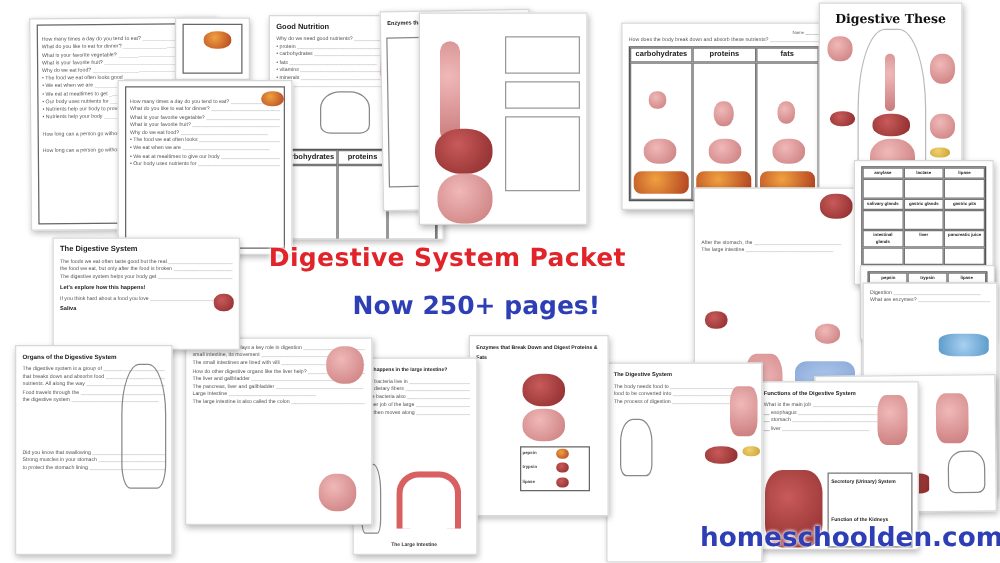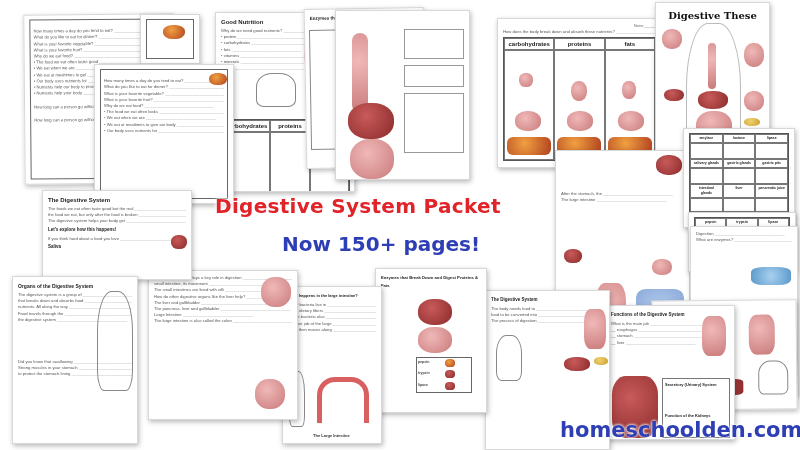--- a/index.html
+++ b/index.html
@@ -316,14 +316,14 @@
   <div class="line">nutrients. All along the way</div>
   <div class="line">Food travels through the</div>
   <div class="line">the digestive system</div>
   <div class="line" style="margin-top:36px;">Did you know that swallowing</div>
   <div class="line">Strong muscles in your stomach</div>
   <div class="line">to protect the stomach lining</div>
   <div class="outline-figure" style="left:84px; top:14px; width:36px; height:100px;"></div>
 </div>
 
 <div id="headline">Digestive System Packet</div>
-<div id="subheadline">Now 150+ pages!</div>
+<div id="subheadline">Now 250+ pages!</div>
 <div id="site-link">homeschoolden.com</div>
 
 </body></html>

